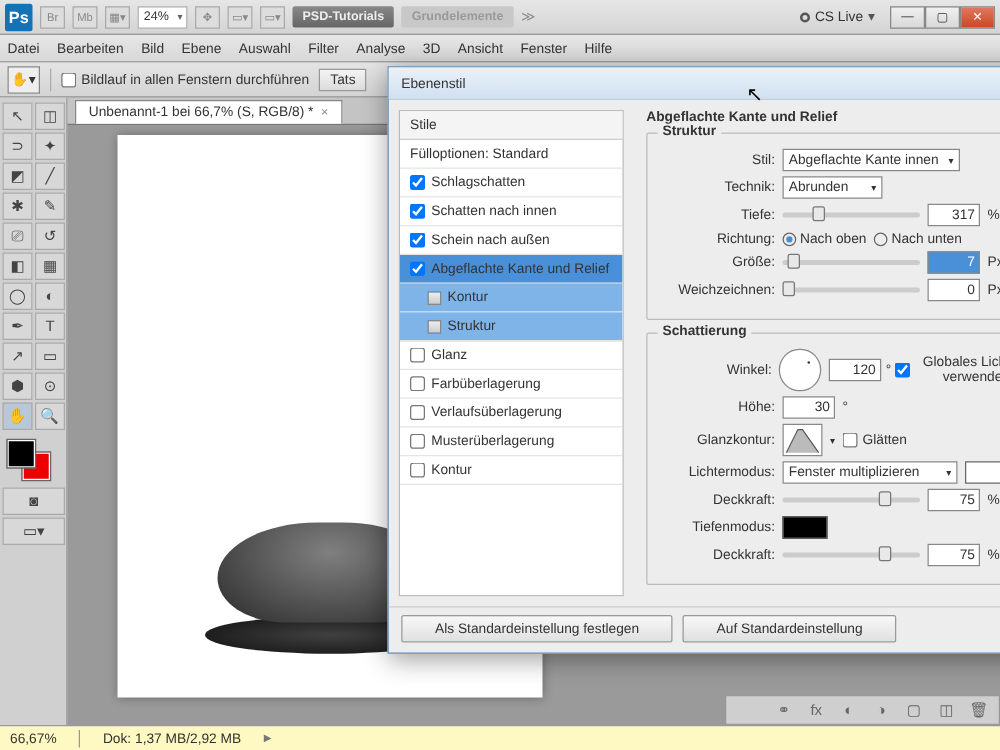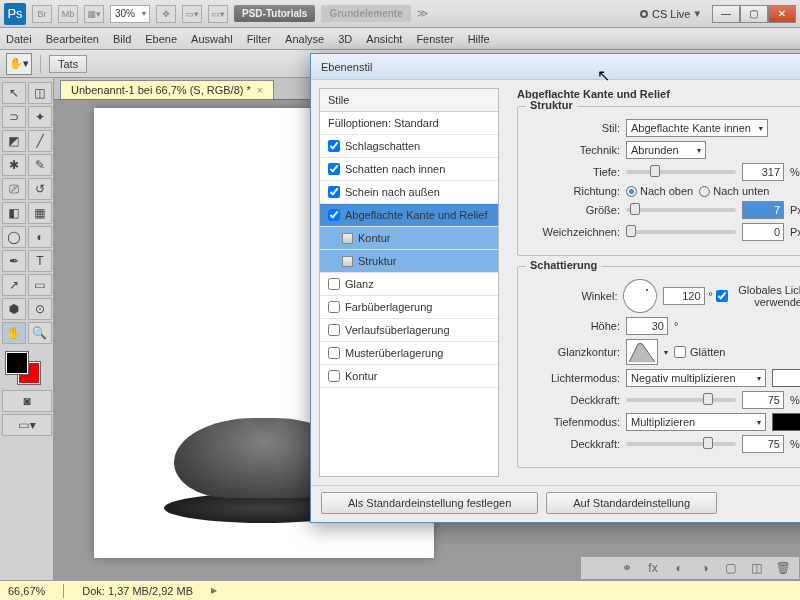--- a/index.html
+++ b/index.html
@@ -1,18 +1,18 @@
 <!DOCTYPE html>
 <html><head>
 <meta charset="utf-8">
 <style>
 *{box-sizing:border-box;margin:0;padding:0;font-family:"Segoe UI",Tahoma,sans-serif;font-size:11px;color:#333}
 body{background:#b8b8b8;width:800px;height:600px;overflow:hidden;position:relative}
 .topbar{background:linear-gradient(#e6e6e6,#d4d4d4);height:28px;display:flex;align-items:center;padding:0 4px;gap:6px;border-bottom:1px solid #999}
-.ps-logo{width:22px;height:22px;background:#1473b7;color:#fff;font-weight:normal;font-size:13px;display:flex;align-items:center;justify-content:center;border-radius:2px}
+.ps-logo{width:22px;height:22px;background:#1473b7;color:#fff;font-weight:bold;font-size:13px;display:flex;align-items:center;justify-content:center;border-radius:2px}
 .mini{width:20px;height:18px;background:#ddd;border:1px solid #aaa;font-size:9px;display:flex;align-items:center;justify-content:center;color:#888}
 .sel{background:#fff;border:1px solid #aaa;height:18px;padding:0 14px 0 4px;font-size:10px;display:flex;align-items:center;position:relative}
 .sel::after{content:"▾";position:absolute;right:3px;font-size:8px;color:#666}
 .tbtn{background:linear-gradient(#888,#666);color:#eee;font-weight:bold;padding:3px 8px;border-radius:2px;font-size:10px}
 .tbtn.gray{background:#c8c8c8;color:#999}
 .arrows{color:#888;font-size:11px}
 .cslive{margin-left:auto;display:flex;align-items:center;gap:4px;font-size:11px;color:#555}
 .cslive .dot{width:8px;height:8px;border:2px solid #555;border-radius:50%}
 .winbtns{display:flex;gap:0;margin-left:6px}
 .winbtn{width:28px;height:18px;background:linear-gradient(#f0f0f0,#d8d8d8);border:1px solid #888;display:flex;align-items:center;justify-content:center;font-size:10px}
@@ -26,21 +26,21 @@
 .obtn{background:linear-gradient(#f4f4f4,#dcdcdc);border:1px solid #999;padding:2px 8px;font-size:11px}
 .work{position:relative;height:522px;display:flex}
 .tools{width:54px;background:#d0d0d0;border-right:1px solid #999;padding:4px 2px;display:grid;grid-template-columns:1fr 1fr;gap:2px;align-content:start}
 .tool{width:24px;height:22px;background:#d8d8d8;border:1px solid #aaa;display:flex;align-items:center;justify-content:center;font-size:12px;color:#444}
 .tool.sel2{background:#b8c8d8}
 .swatch{grid-column:1/3;height:38px;position:relative;margin-top:4px}
 .swatch .fg{width:22px;height:22px;background:#000;border:1px solid #fff;outline:1px solid #666;position:absolute;top:2px;left:4px}
 .swatch .bg{width:22px;height:22px;background:#e00;border:1px solid #fff;outline:1px solid #666;position:absolute;top:12px;left:16px}
 .canvas-area{flex:1;background:#9a9a9a;position:relative}
 .tabbar{background:#c4c4c4;height:22px;display:flex;align-items:flex-end;padding-left:6px;border-bottom:1px solid #777}
-.tab{background:#fef9c3;border:1px solid #888;border-bottom:none;padding:3px 10px;font-size:10px;display:flex;align-items:center;gap:6px}
+.tab{background:#ffffff;border:1px solid #888;border-bottom:none;padding:3px 10px;font-size:10px;display:flex;align-items:center;gap:6px}
 .tab .x{color:#888;font-size:10px}
 .canvas{position:absolute;top:30px;left:40px;width:340px;height:450px;background:#fff;box-shadow:0 0 8px rgba(0,0,0,.3)}
 .mouse-shape{position:absolute;bottom:40px;left:50%;transform:translateX(-50%);width:180px;height:100px}
 .mouse-shape .body{width:180px;height:80px;background:radial-gradient(ellipse at 50% 30%,#808080,#2a2a2a);border-radius:90px 90px 60px 60px/50px 50px 40px 40px}
 .mouse-shape .base{width:200px;height:30px;background:radial-gradient(ellipse,#404040,#101010);border-radius:50%;position:absolute;bottom:-5px;left:-10px;z-index:-1}
 .status{position:absolute;left:0;right:0;bottom:0;height:20px;background:#fef9c3;border-top:1px solid #999;display:flex;align-items:center;padding:0 8px;gap:18px;font-size:10px;color:#444}
 .status .sep{border-left:1px solid #999;height:14px}
 
 
 .dlg{position:absolute;left:310px;top:53px;width:520px;height:470px;background:#ededed;border:1px solid #5a8ab8;box-shadow:0 4px 20px rgba(0,0,0,.4);z-index:10}
@@ -83,21 +83,21 @@
 .pico{width:16px;height:14px;color:#666;font-size:12px;display:flex;align-items:center;justify-content:center}
 </style>
 </head>
 <body>
 
 <div class="topbar">
   <div class="ps-logo">Ps</div>
   <div class="mini">Br</div>
   <div class="mini">Mb</div>
   <div class="mini">▦▾</div>
-  <div class="sel">30%</div>
+  <div class="sel">24%</div>
   <div class="mini">✥</div>
   <div class="mini">▭▾</div>
   <div class="mini">▭▾</div>
   <div class="tbtn">PSD-Tutorials</div>
   <div class="tbtn gray">Grundelemente</div>
   <div class="arrows">≫</div>
   <div class="cslive"><span class="dot"></span><span>CS Live</span> ▾</div>
   <div class="winbtns">
     <div class="winbtn">—</div>
     <div class="winbtn">▢</div>
@@ -115,20 +115,24 @@
   <span>Analyse</span>
   <span>3D</span>
   <span>Ansicht</span>
   <span>Fenster</span>
   <span>Hilfe</span>
 </div>
 
 <div class="optbar">
   <div class="hand">✋▾</div>
   <span style="border-left:1px solid #aaa;height:18px"></span>
+  <label class="chk">
+      <input type="checkbox" style="">
+      <span>Bildlauf in allen Fenstern durchführen</span>
+    </label>
   <button class="obtn">Tats</button>
 </div>
 
 <div class="work">
   <div class="tools">
     <div class="tool">↖</div>
       <div class="tool">◫</div>
     <div class="tool">⊃</div>
       <div class="tool">✦</div>
     <div class="tool">◩</div>
@@ -318,34 +322,33 @@
                 <polyline points="2,24 12,4 16,4 30,24" fill="#bbb" stroke="#555"></polyline>
               </svg></div>
             <span style="font-size:8px">▾</span>
           <label class="chk">
               <input type="checkbox" style="">
               <span>Glätten</span>
             </label>
         </div>
         <div class="row">
             <label>Lichtermodus:</label>
-            <div class="dd" style="min-width:140px">Negativ multiplizieren</div>
+            <div class="dd" style="min-width:140px">Fenster multiplizieren</div>
             <div class="colbox" style="background:#fff"></div>
           </div>
         <div class="row">
             <label>Deckkraft:</label>
             <div class="slider">
               <div class="thumb" style="left:70%"></div>
             </div>
             <input class="numbox" value="75" style="">
             <span class="unit">%</span>
           </div>
         <div class="row">
             <label>Tiefenmodus:</label>
-            <div class="dd" style="min-width:140px">Multiplizieren</div>
             <div class="colbox" style="background:#000"></div>
           </div>
         <div class="row">
             <label>Deckkraft:</label>
             <div class="slider">
               <div class="thumb" style="left:70%"></div>
             </div>
             <input class="numbox" value="75" style="">
             <span class="unit">%</span>
           </div>

